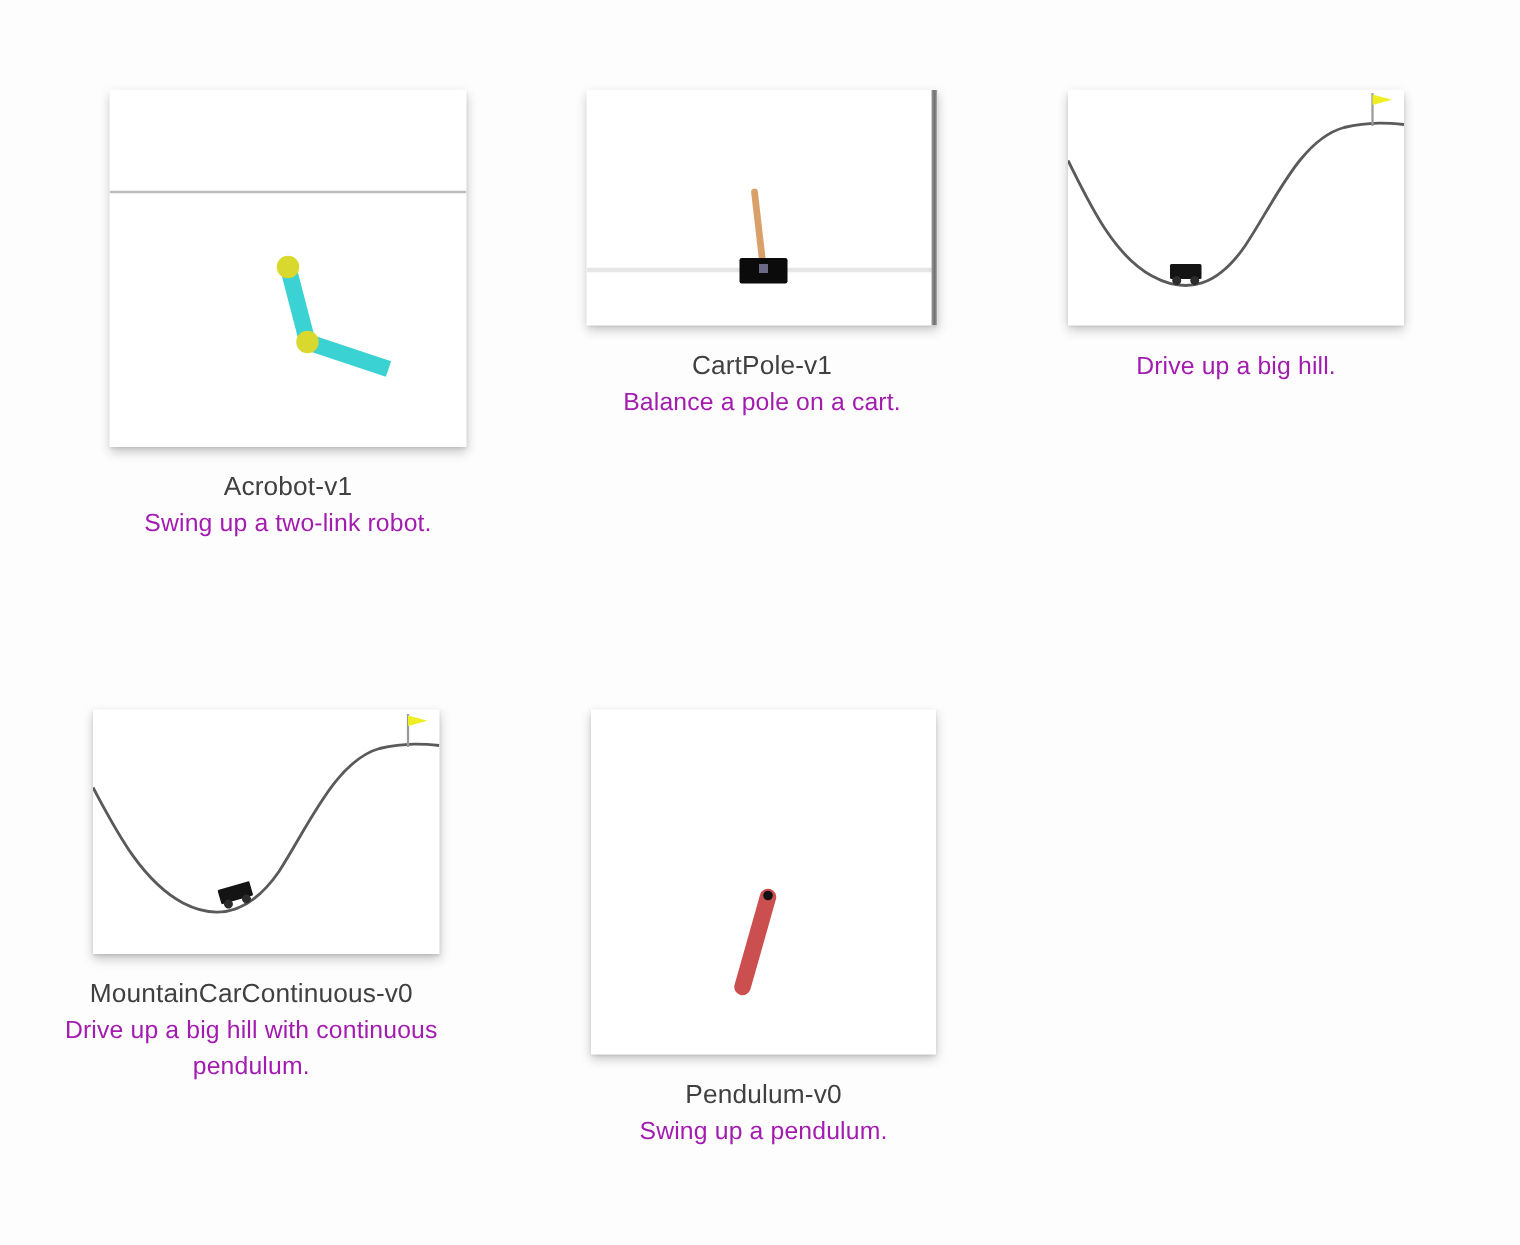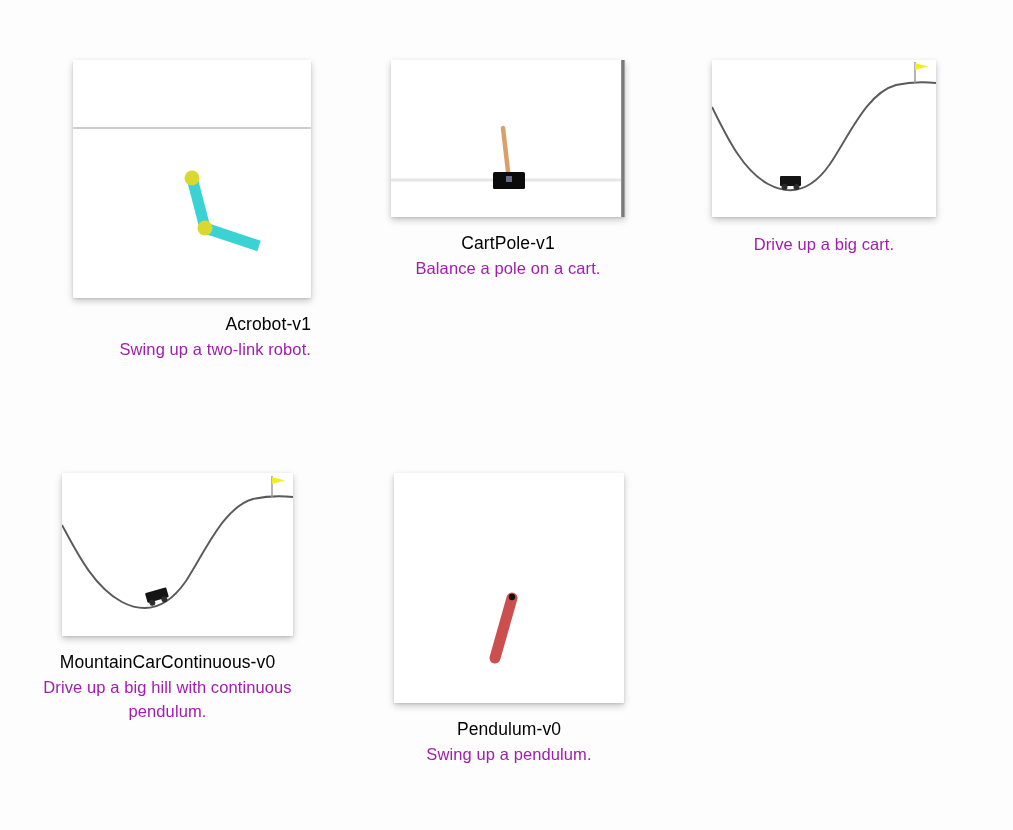--- a/index.html
+++ b/index.html
@@ -45,21 +45,21 @@
   .caption {
     text-align: center;
     margin-top: 14px;
     width: 100%;
   }
 
   .env-title {
     display: block;
     font-size: 17.5px;
     line-height: 24px;
-    color: #000000;
+    color: #404040;
     letter-spacing: 0.1px;
     font-weight: 400;
   }
 
   .env-desc {
     display: block;
     font-size: 16.5px;
     line-height: 24px;
     color: #a21caf;
     letter-spacing: 0.1px;
@@ -77,21 +77,21 @@
   #card-mountaincar { left: 712px; top: 60px; width: 224px; }
   #card-mountaincar .thumb { width: 224px; height: 157px; }
 
   #card-mountaincarcontinuous { left: 62px; top: 473px; width: 231px; }
   #card-mountaincarcontinuous .thumb { width: 231px; height: 163px; }
 
   #card-pendulum  { left: 394px; top: 473px; width: 230px; justify-content: space-between; }
   #card-pendulum  .thumb { width: 230px; height: 230px; }
 
   
-  #card-acrobot .caption { width: 238px; text-align: right; }
+  #card-acrobot .caption { width: 238px; }
   #card-cartpole .caption { width: 234px; }
   #card-mountaincar .caption { width: 236px; }
   #card-mountaincarcontinuous .caption { width: 272px; margin-left: -20px; }
   #card-pendulum .caption { width: 200px; }
 
   
   .cartpole-edge {
     position: absolute;
     right: 0;
     top: 0;
@@ -151,21 +151,21 @@
           <polygon points="203,3 216,6.5 203,10" fill="#eeee22"></polygon>
         </g>
         <g>
           <rect x="68" y="116" width="21" height="10" rx="1" fill="#141414"></rect>
           <circle cx="72.5" cy="127" r="3" fill="#2c2c2c"></circle>
           <circle cx="84.5" cy="127" r="3" fill="#2c2c2c"></circle>
         </g>
       </svg>
     </div>
     <div class="caption">
-      <span class="env-desc">Drive up a big cart.</span>
+      <span class="env-desc">Drive up a big hill.</span>
     </div>
   </div>
 
   <div class="env-card" id="card-mountaincarcontinuous">
     <div class="thumb">
       <svg width="231" height="163" viewBox="0 0 231 163">
         <rect x="0" y="0" width="231" height="163" fill="#ffffff"></rect>
         <path d="M 0 52 C 15 80, 32 114, 60 129 C 85 142, 106 134, 124 108 C 144 77, 162 34, 191 26 C 209 22, 221 23, 231 24" fill="none" stroke="#5a5a5a" stroke-width="1.9"></path>
         <g>
           <line x1="210" y1="25" x2="210" y2="3" stroke="#9a9a9a" stroke-width="1.5"></line>

